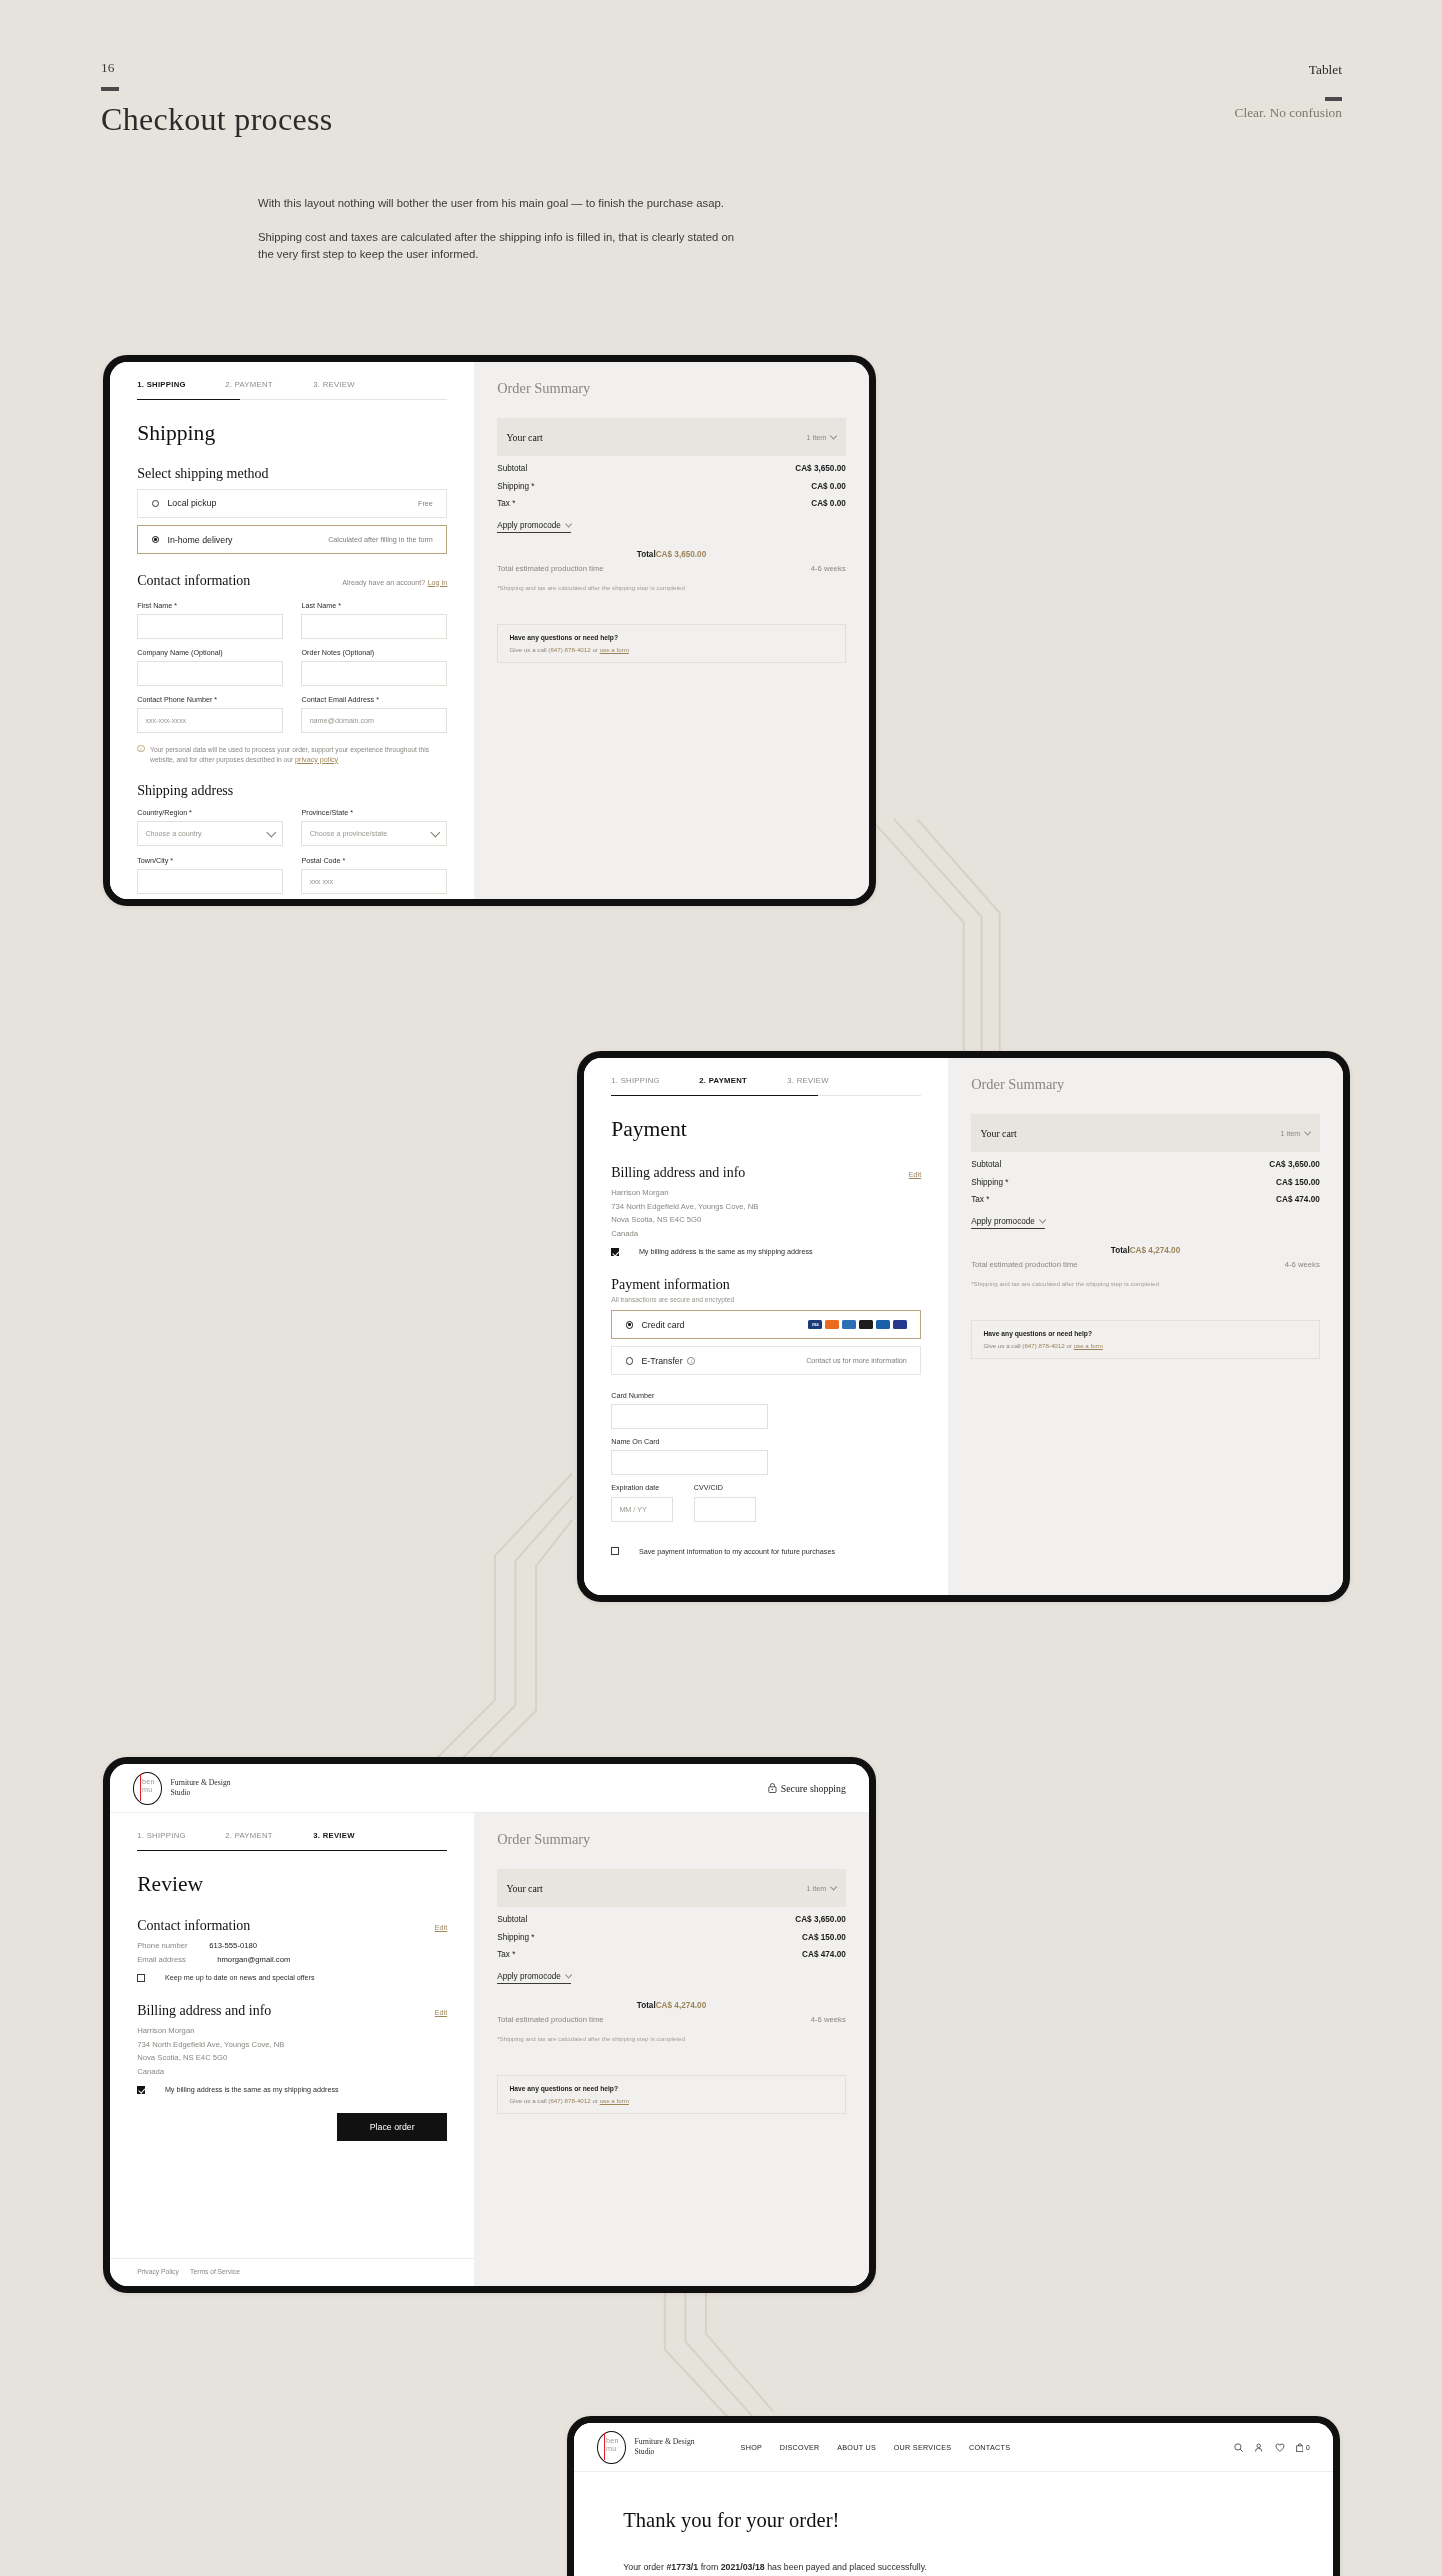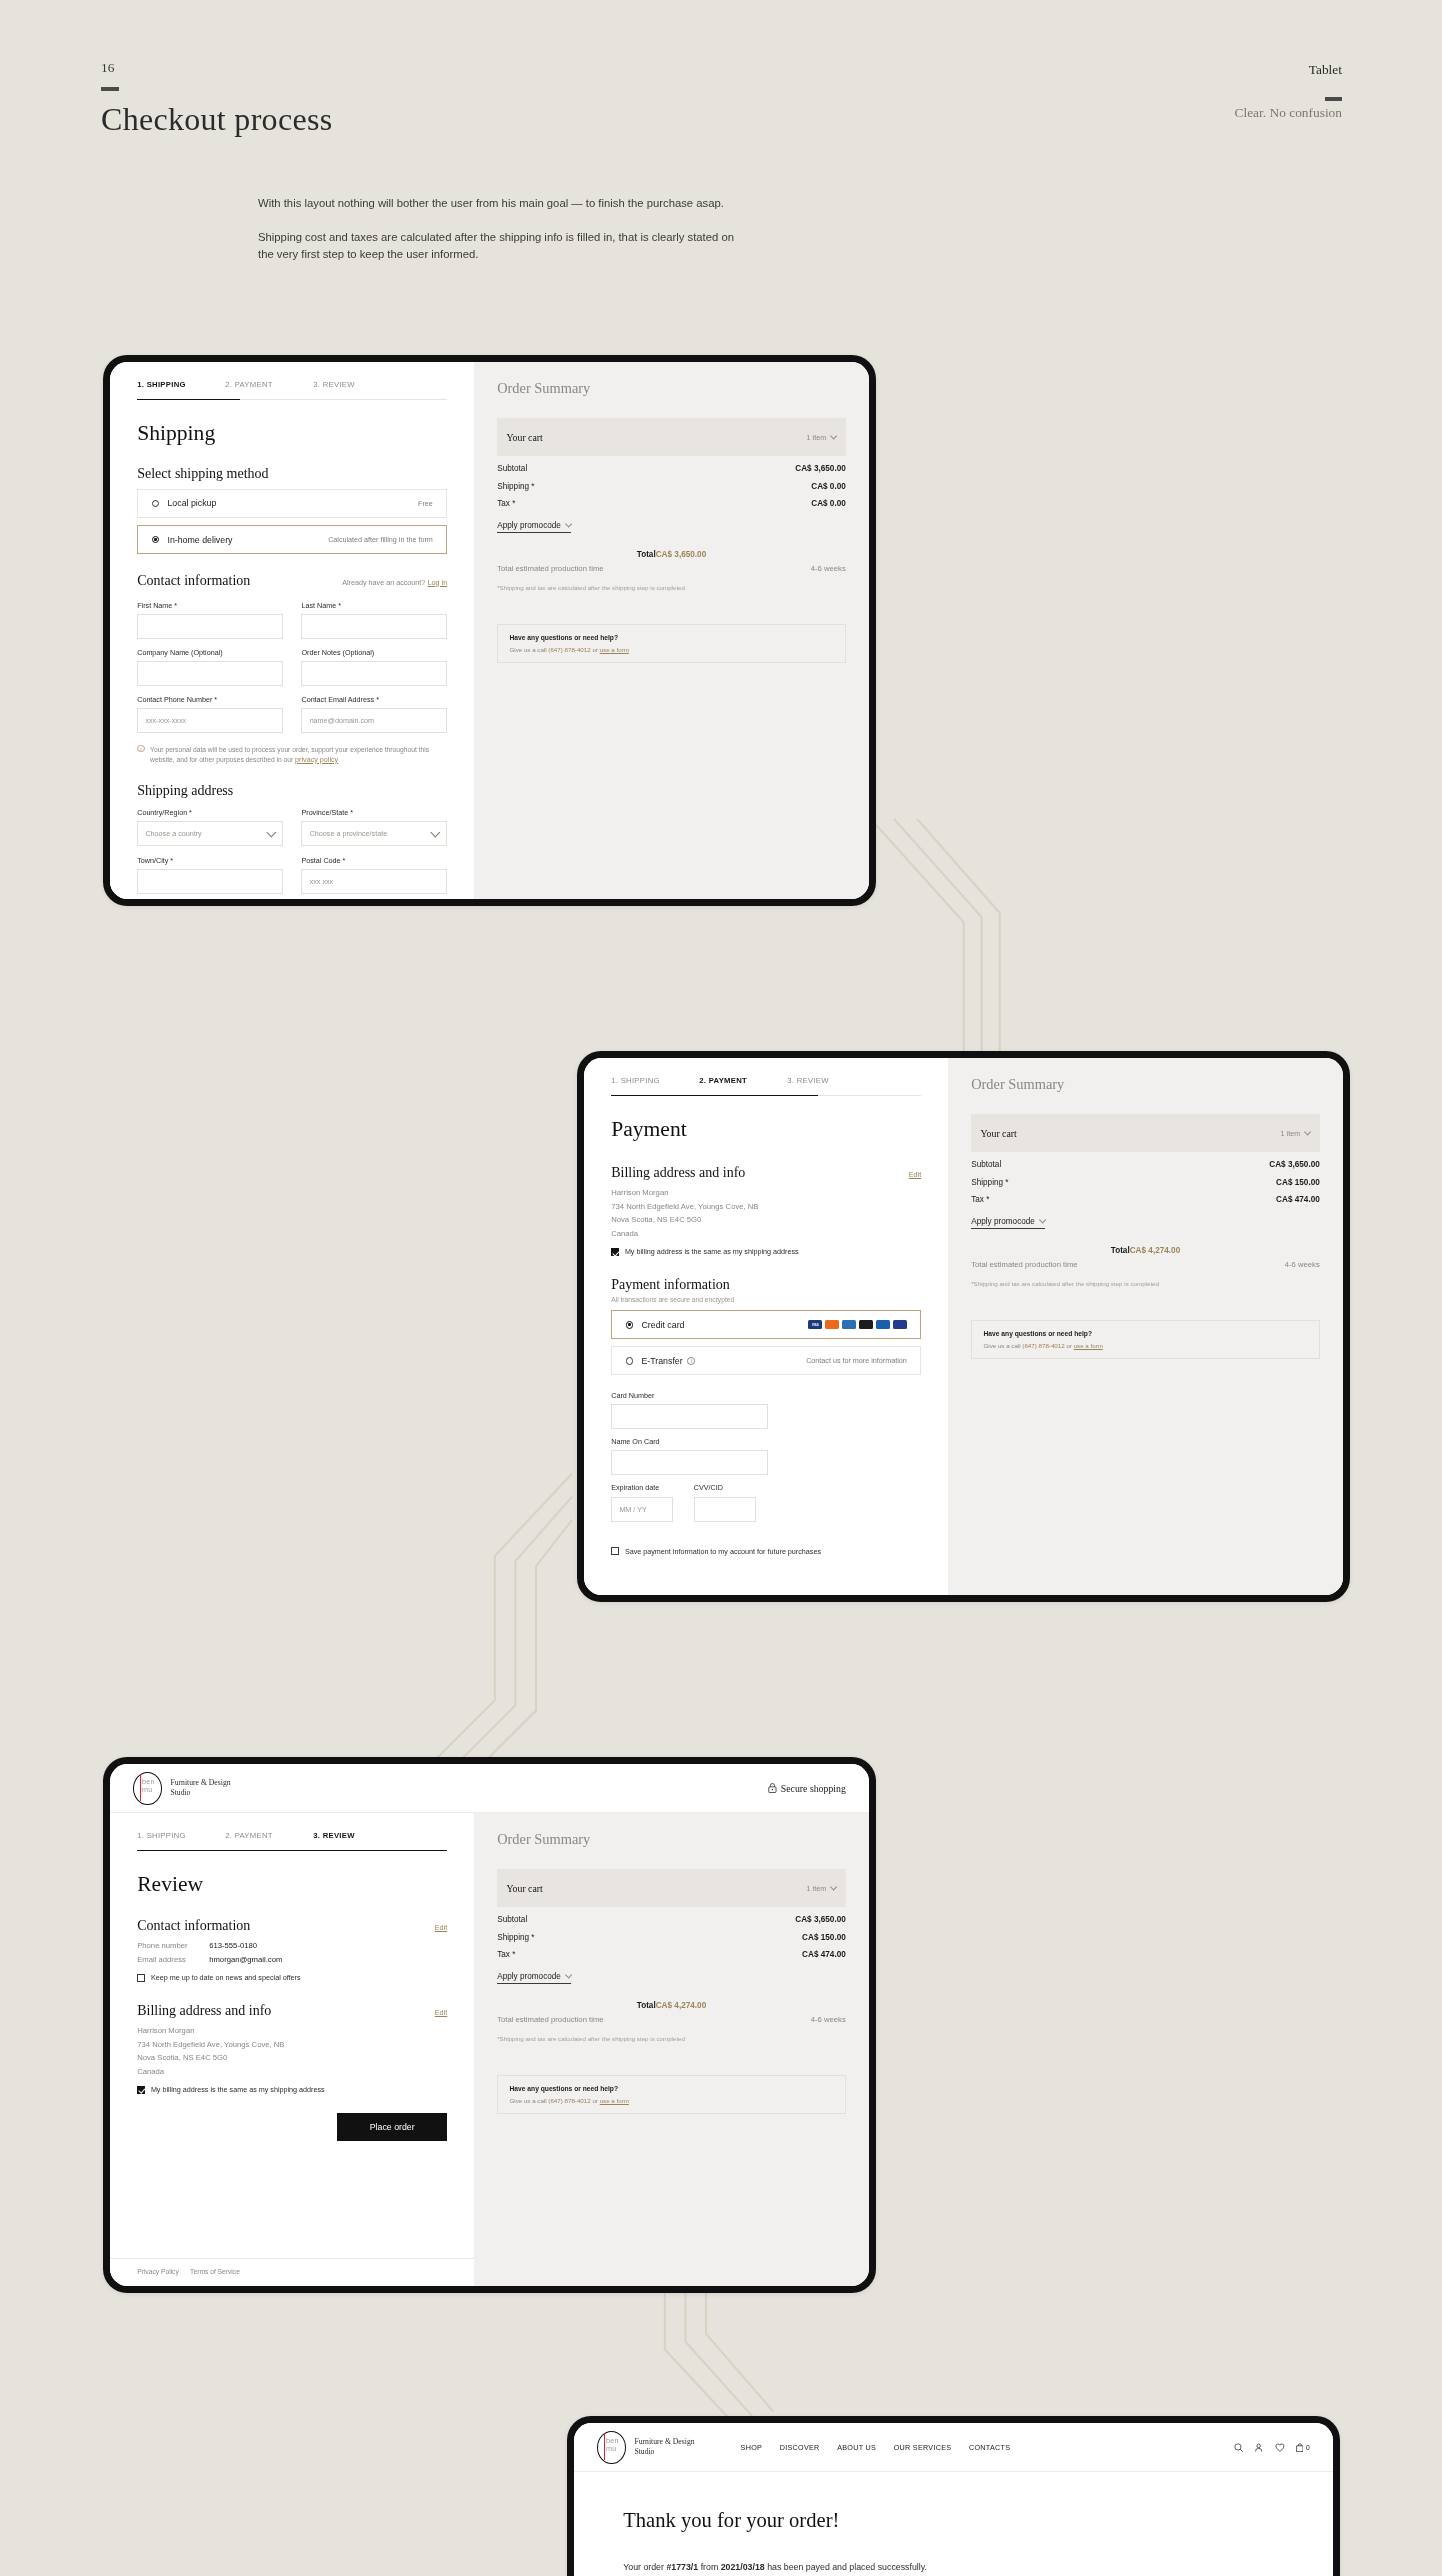--- a/index.html
+++ b/index.html
@@ -77,21 +77,21 @@
   .fi { width:100%; height:25px; border:0.5px solid #e3e0da; background:#fff; font-size:7.2px; color:#9a968f; padding:0 7.2px; display:flex; align-items:center; }
   .fi.sel-box { justify-content:space-between; }
   .chev { width:6.7px; height:6.7px; border-right:0.8px solid #7d7970; border-bottom:0.8px solid #7d7970; transform:rotate(45deg) translate(-1.5px,-1.5px); }
 
   .privacy-note { display:flex; gap:5.2px; margin-top:11.3px; font-size:6.7px; color:#8b8781; line-height:1.5; }
   .infoic { width:7.7px; height:7.7px; border:0.7px solid #b9a680; border-radius:50%; color:#b9a680; font-size:5.2px; text-align:center; line-height:6.7px; flex:0 0 auto; font-family:"Liberation Serif",serif;}
 
   .cb { width:7.7px; height:7.7px; border:0.8px solid #3a3a3a; flex:0 0 auto; position:relative; background:#fff;}
   .cb.on { background:#141414; border-color:#141414; }
   .cb.on:after { content:""; position:absolute; left:2.1px; top:0.5px; width:2.6px; height:4.6px; border-right:1px solid #fff; border-bottom:1px solid #fff; transform:rotate(42deg); }
-  .cbrow { display:flex; align-items:center; gap:6px; font-size:7.2px; color:#2b2b2b; }
+  .cbrow { display:flex; align-items:center; gap:20px; font-size:7.2px; color:#2b2b2b; }
 
   
   .os-title { font-family:"Liberation Serif",serif; font-size:14.4px; color:#8a8780; font-weight:400; }
   .cartbar { background:#e8e5e0; height:38px; display:flex; align-items:center; padding:0 9.3px; }
   .cartbar .lbl { font-family:"Liberation Serif",serif; font-size:9.8px; color:#111; }
   .cartbar .rt { margin-left:auto; font-size:7.2px; color:#8b8781; display:flex; align-items:center; gap:5.2px; }
   .chev-sm { width:5.2px; height:5.2px; border-right:0.7px solid #8b8781; border-bottom:0.7px solid #8b8781; transform:rotate(45deg) translate(-1px,-1px); }
   .sumrow { display:flex; justify-content:space-between; font-size:8.2px; margin-top:8.2px; color:#1a1a1a; }
   .sumrow b { font-weight:700; }
   .promo { display:inline-flex; align-items:center; gap:4.6px; border-bottom:0.5px solid #3a3a3a; padding-bottom:1.5px; font-size:8.2px; color:#1a1a1a; margin-top:13.4px; }
@@ -460,21 +460,21 @@
             </div>
 
           <div class="h1" style="margin-top:20.6px;">Review</div>
 
           <div class="sec-head" style="margin-top:20.6px;">
             <div class="h2">Contact information</div>
             <a class="link-gold" href="#">Edit</a>
           </div>
           <div style="margin-top:7.2px;font-size:7.7px;">
             <div style="margin-top:4.1px;"><span style="color:#8b8781;display:inline-block;width:72px;">Phone number</span><span>613-555-0180</span></div>
-            <div style="margin-top:5.2px;"><span style="color:#8b8781;display:inline-block;width:72px;">Email address</span><span>hmorgan@gmail.com</span></div>
+            <div style="margin-top:5.2px;"><span style="color:#8b8781;display:inline-block;width:80px;">Email address</span><span>hmorgan@gmail.com</span></div>
           </div>
           <div class="cbrow" style="margin-top:9.3px;">
             <span class="cb"></span>
             <span>Keep me up to date on news and special offers</span>
           </div>
 
           <div class="sec-head" style="margin-top:20.6px;">
             <div class="h2">Billing address and info</div>
             <a class="link-gold" href="#">Edit</a>
           </div>

